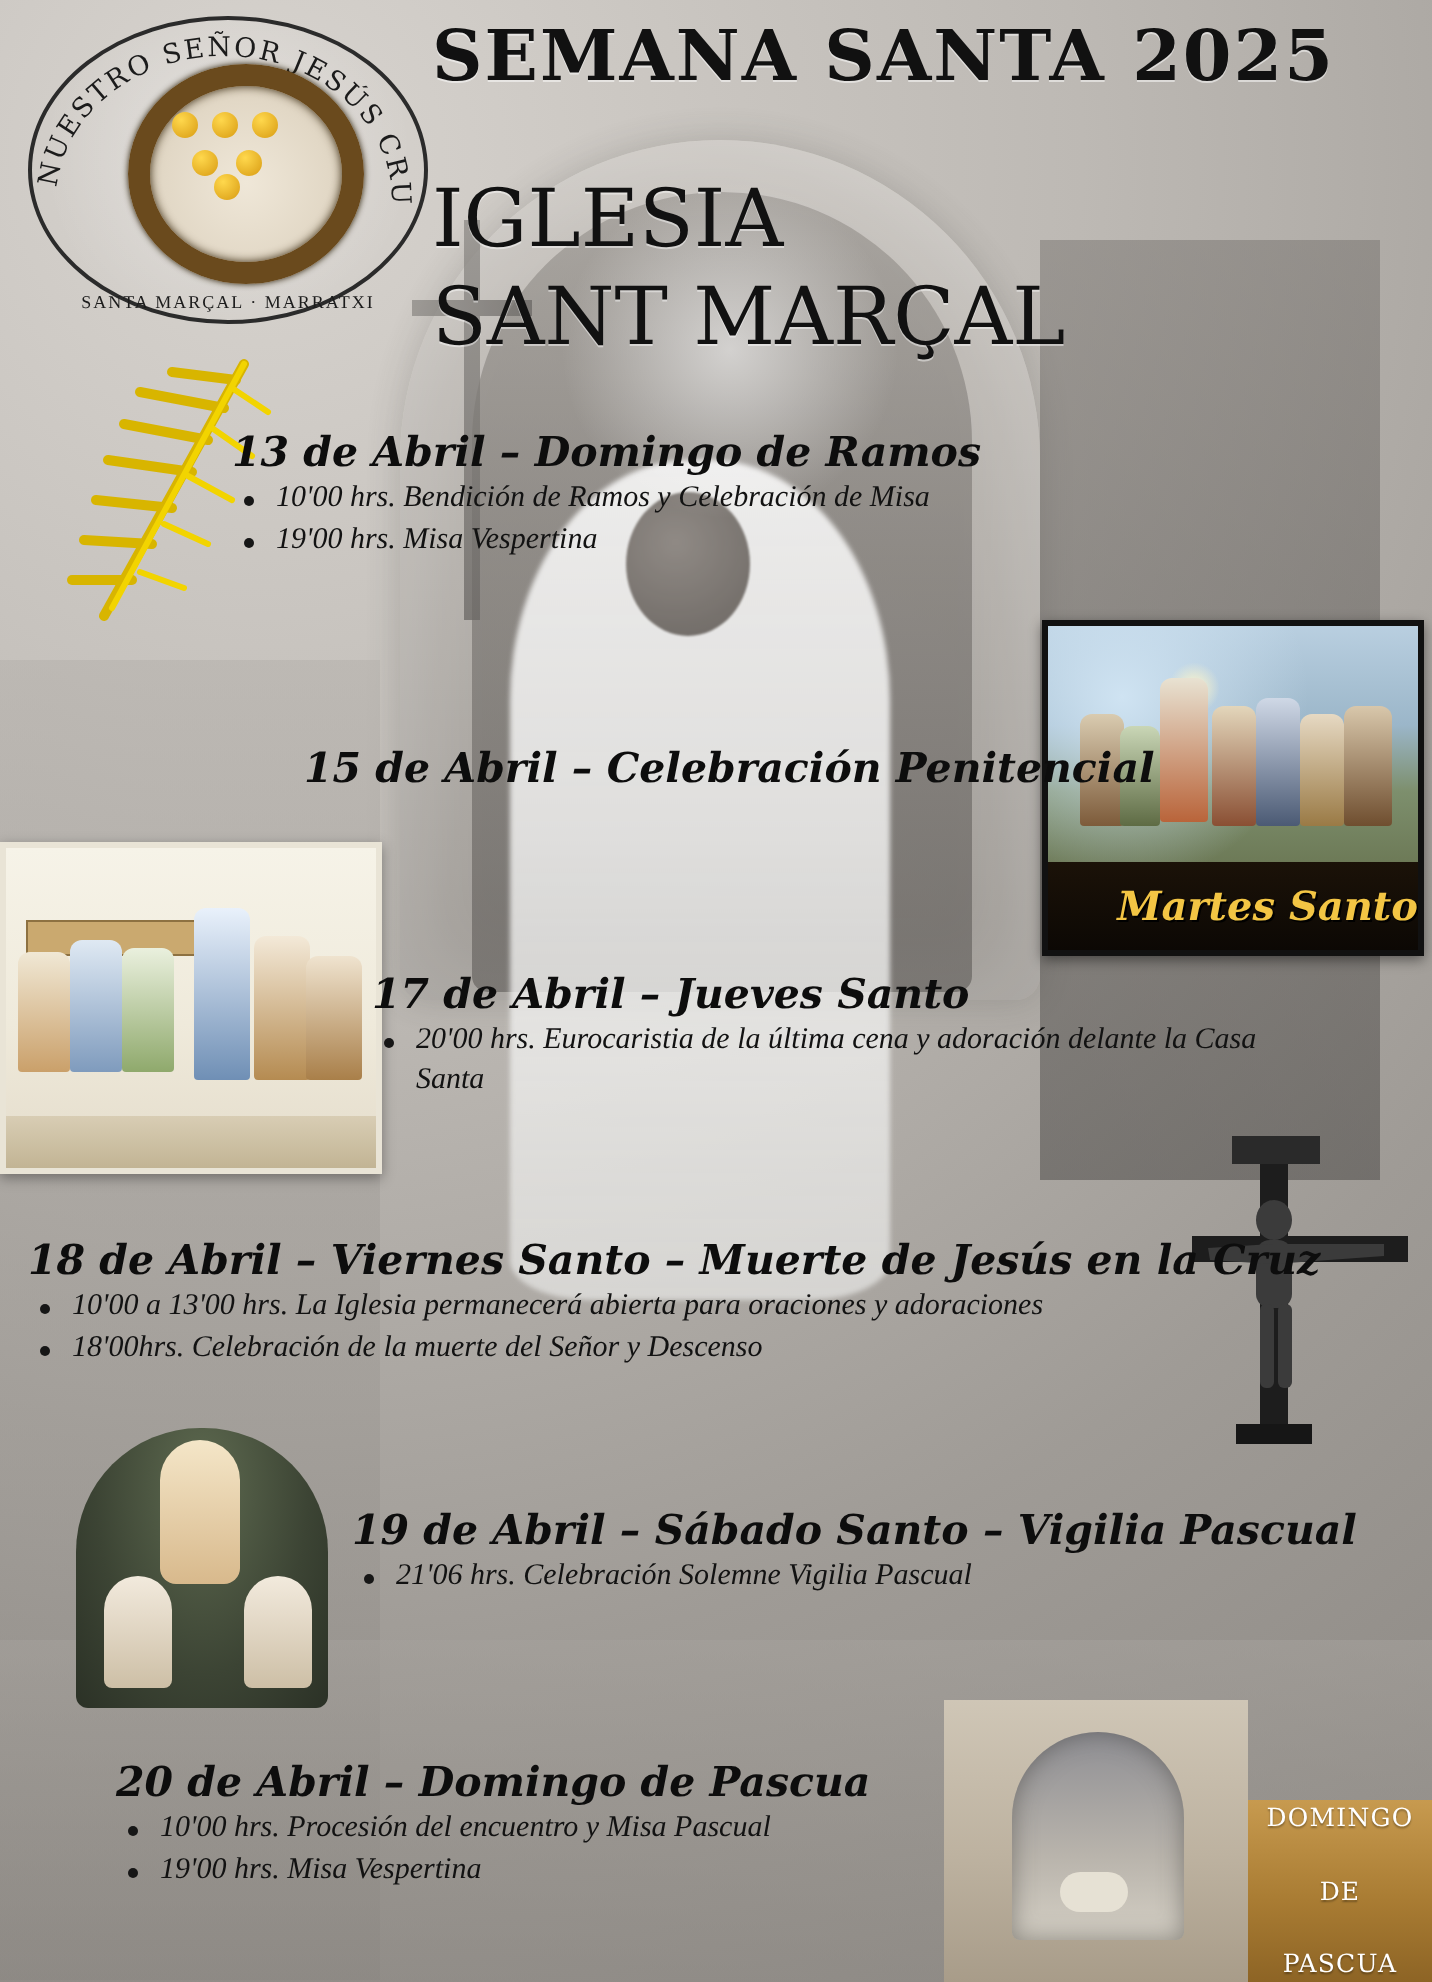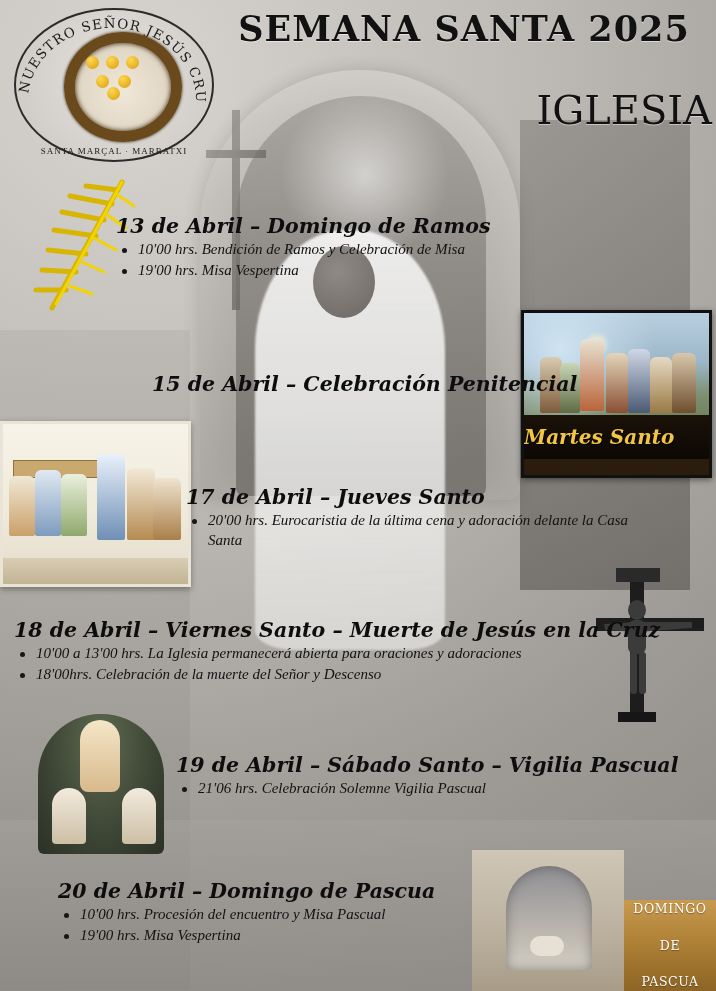--- a/index.html
+++ b/index.html
@@ -92,27 +92,27 @@
   }
   .logo-dots{position:absolute;left:70px;top:52px;width:68px;height:44px;}
   .logo-dots i{position:absolute;width:13px;height:13px;border-radius:50%;
     background:radial-gradient(circle at 35% 30%,#ffd84d,#d89b12);display:block;}
   .logo-sub{
     position:absolute;left:0;top:142px;width:212px;text-align:center;
     font-size:9px;letter-spacing:1px;color:#1c1c1c;font-family:"Liberation Serif", serif;
   }
 
   .title-main{
-    position:absolute;left:216px;top:8px;width:496px;text-align:center;
+    position:absolute;left:216px;top:8px;width:496px;text-align:left;
     font-size:35px;font-weight:bold;letter-spacing:1px;color:#111;
     font-family:"DejaVu Serif", serif;
     text-shadow:0 1px 0 rgba(255,255,255,.5);
   }
   .title-church{
-    position:absolute;left:216px;top:86px;width:496px;text-align:right;
+    position:absolute;left:216px;top:86px;width:496px;text-align:left;
     font-size:40px;color:#111;line-height:1.22;
     font-family:"DejaVu Serif", serif;
     text-shadow:0 1px 0 rgba(255,255,255,.45);
   }
 
   
   .day{position:absolute;font-style:italic;}
   .day h2{
     margin:0 0 2px 0;font-size:20.5px;font-weight:bold;color:#0d0d0d;
     font-family:"DejaVu Serif", serif;white-space:nowrap;
@@ -151,23 +151,23 @@
     background:
       radial-gradient(circle at 20% 30%, #cfe3f2 0%, rgba(207,227,242,0) 55%),
       linear-gradient(180deg,#b9cfe0 0%,#9bb6c9 42%,#7d8f6d 70%,#6d7a57 100%);
   }
   .fig{position:absolute;border-radius:6px 6px 2px 2px;}
   .card-martes .halo{
     position:absolute;left:60px;top:18px;width:26px;height:26px;border-radius:50%;
     background:radial-gradient(circle,#fff6c9,rgba(255,246,201,0) 70%);
   }
   .card-martes .label{
-    position:absolute;left:0;bottom:16px;width:100%;height:44px;
+    position:absolute;left:0;bottom:0;width:100%;height:44px;
     background:linear-gradient(180deg,#1b1208,#0c0804);
-    color:#f3c544;text-align:left;line-height:44px;
+    color:#f3c544;text-align:right;line-height:44px;
     font-size:20px;font-style:italic;font-weight:bold;
     font-family:"DejaVu Serif", serif;
     text-shadow:1px 1px 0 #000;
   }
 
   .card-jueves{
     position:absolute;left:0;top:421px;width:185px;height:160px;
     border:3px solid #e9e4d6;background:#f3efe2;overflow:hidden;
     box-shadow:0 2px 6px rgba(0,0,0,.35);
   }
@@ -266,20 +266,21 @@
       <i style="left:18px;top:19px"></i>
         <i style="left:40px;top:19px"></i>
       <i style="left:29px;top:31px"></i>
     </div>
     <div class="logo-sub">SANTA MARÇAL · MARRATXI</div>
   </div>
 
   <div class="title-main">SEMANA SANTA 2025</div>
   <div class="title-church">
     <div>IGLESIA</div>
+    <div>SANT MARÇAL</div>
   </div>
 
   <div class="palm">
     <svg viewBox="0 0 122 150">
       <g stroke="#d8b500" stroke-width="5" fill="none" stroke-linecap="round">
         <path d="M96 6 L26 132"></path>
         <path d="M92 14 L60 10"></path>
           <path d="M86 28 L44 20"></path>
         <path d="M78 44 L36 36"></path>
           <path d="M70 60 L28 54"></path>

